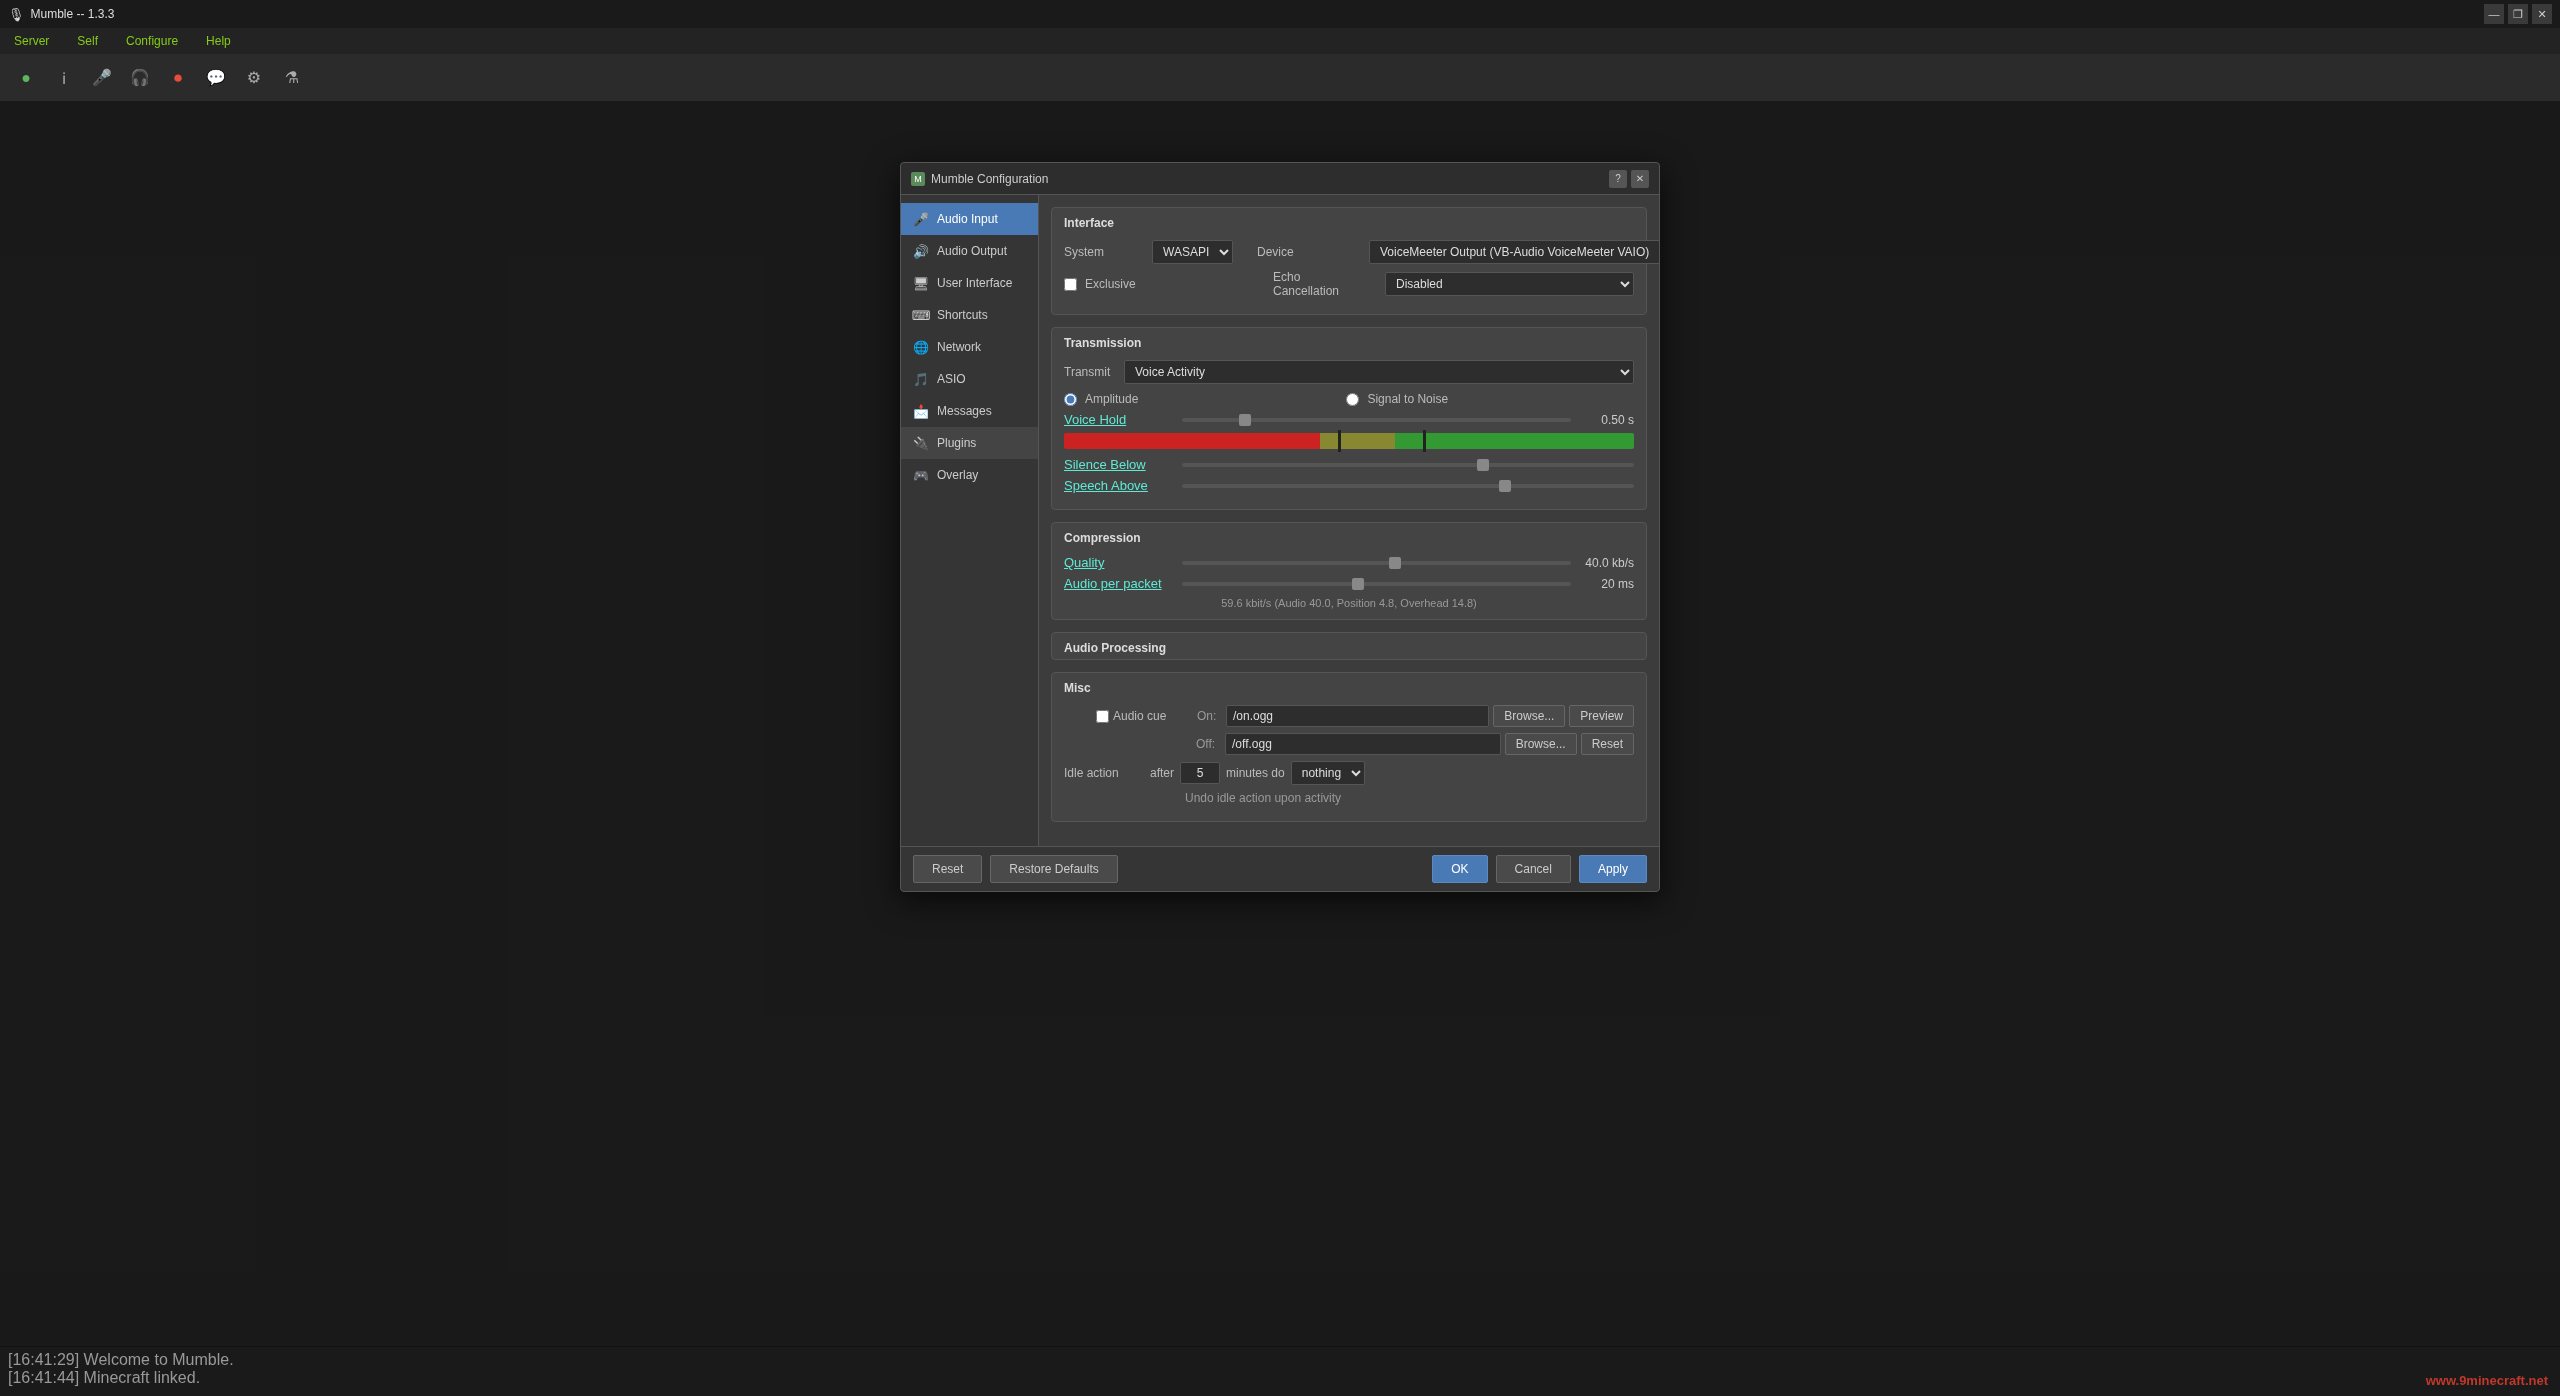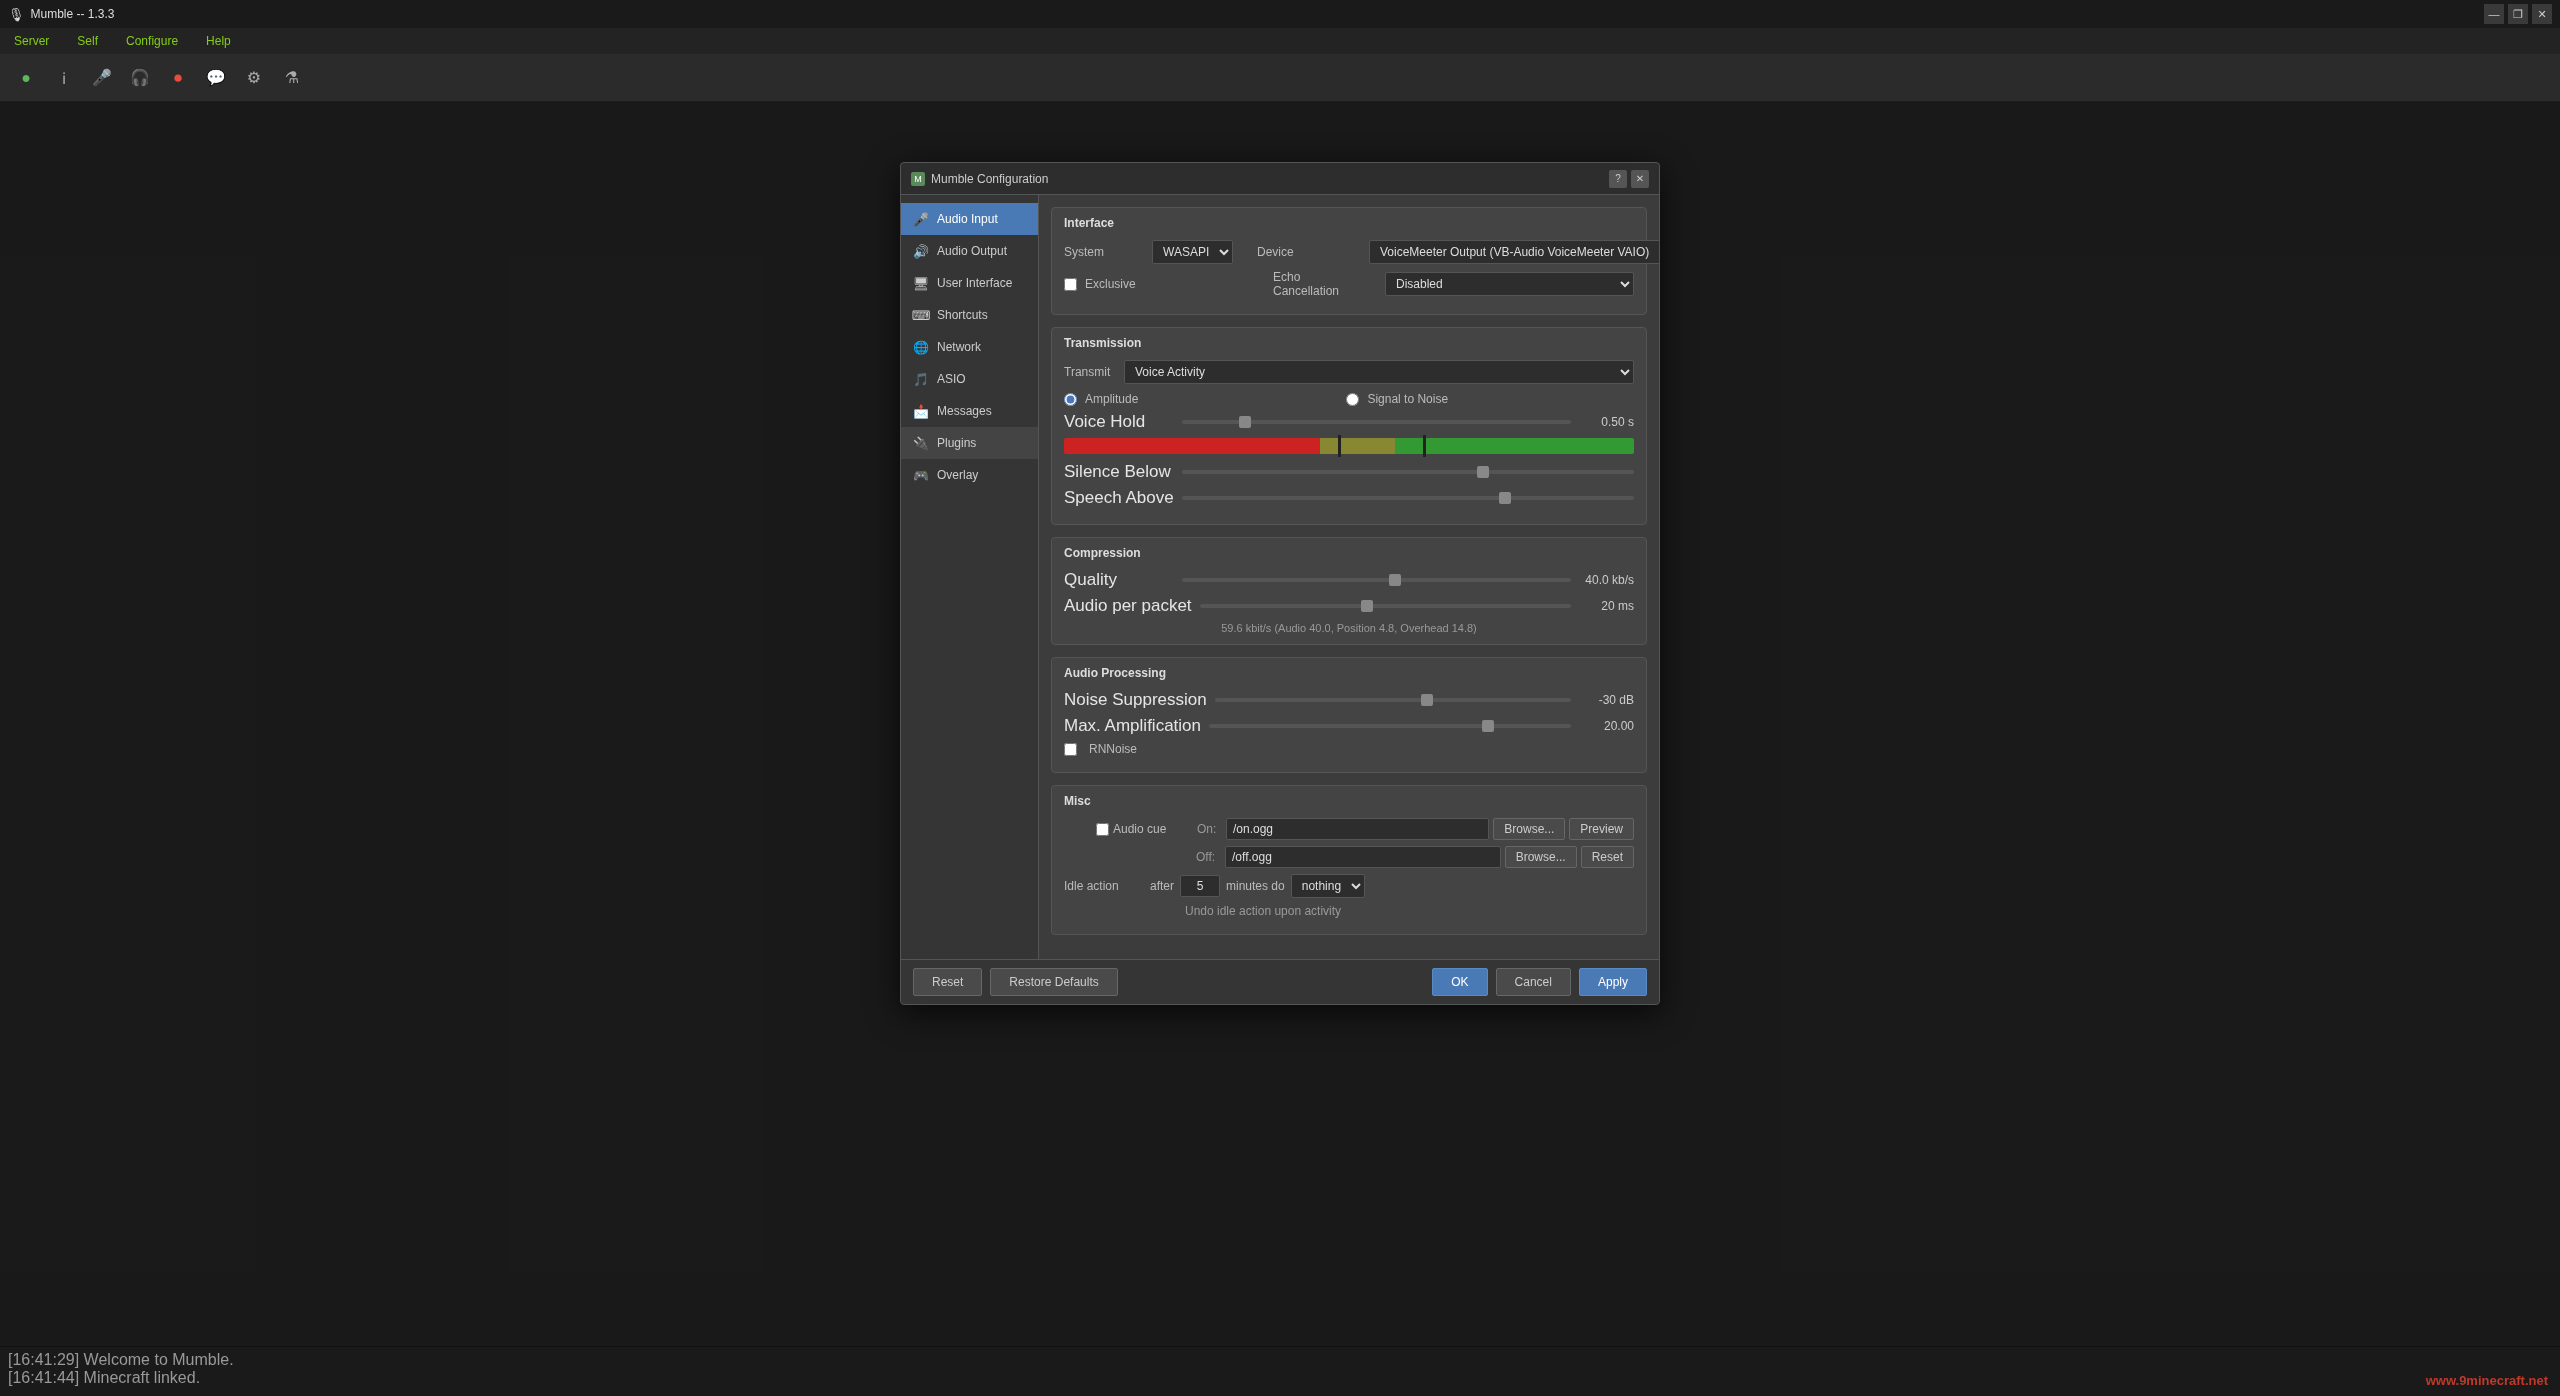--- a/index.html
+++ b/index.html
@@ -297,23 +297,24 @@
     }
 
     
     .slider-row {
       display: flex;
       align-items: center;
       margin-bottom: 6px;
       gap: 8px;
     }
     .slider-label {
-      color: #e5e5e5;
-      font-size: 17px;
+      color: #5eead4;
+      font-size: 13px;
       min-width: 110px;
+      text-decoration: underline;
     }
     input[type="range"] {
       -webkit-appearance: none;
       height: 4px;
       background: #555;
       border-radius: 2px;
       cursor: pointer;
       flex: 1;
     }
     input[type="range"]::-webkit-slider-thumb {
@@ -642,36 +643,20 @@
                 <span class="slider-label">Audio per packet</span>
                 <input type="range" min="0" max="100" value="45" style="flex: 1 1 0%;">
                 <span class="slider-value">20 ms</span>
               </div>
               <div class="compression-info">59.6 kbit/s (Audio 40.0, Position 4.8, Overhead 14.8)</div>
             </div>
           </div>
 
           <div class="section">
             <div class="section-title">Audio Processing</div>
-            <div class="section-content">
-              <div class="slider-row">
-                <span class="slider-label">Noise Suppression</span>
-                <input type="range" min="0" max="100" value="60" style="flex: 1 1 0%;">
-                <span class="slider-value">-30 dB</span>
-              </div>
-              <div class="slider-row">
-                <span class="slider-label">Max. Amplification</span>
-                <input type="range" min="0" max="100" value="78" style="flex: 1 1 0%;">
-                <span class="slider-value">20.00</span>
-              </div>
-              <div class="form-row">
-                <input type="checkbox" style="">
-                <span style="color:#bbb;font-size:12px;margin-left:4px;">RNNoise</span>
-              </div>
-            </div>
           </div>
 
           <div class="section">
             <div class="section-title">Misc</div>
             <div class="section-content">
               <div class="misc-row">
                 <input type="checkbox" style="">
                 <span class="misc-label">Audio cue</span>
                 <span class="misc-sublabel">On:</span>
                 <input class="misc-input" type="text" value="/on.ogg" style="">

